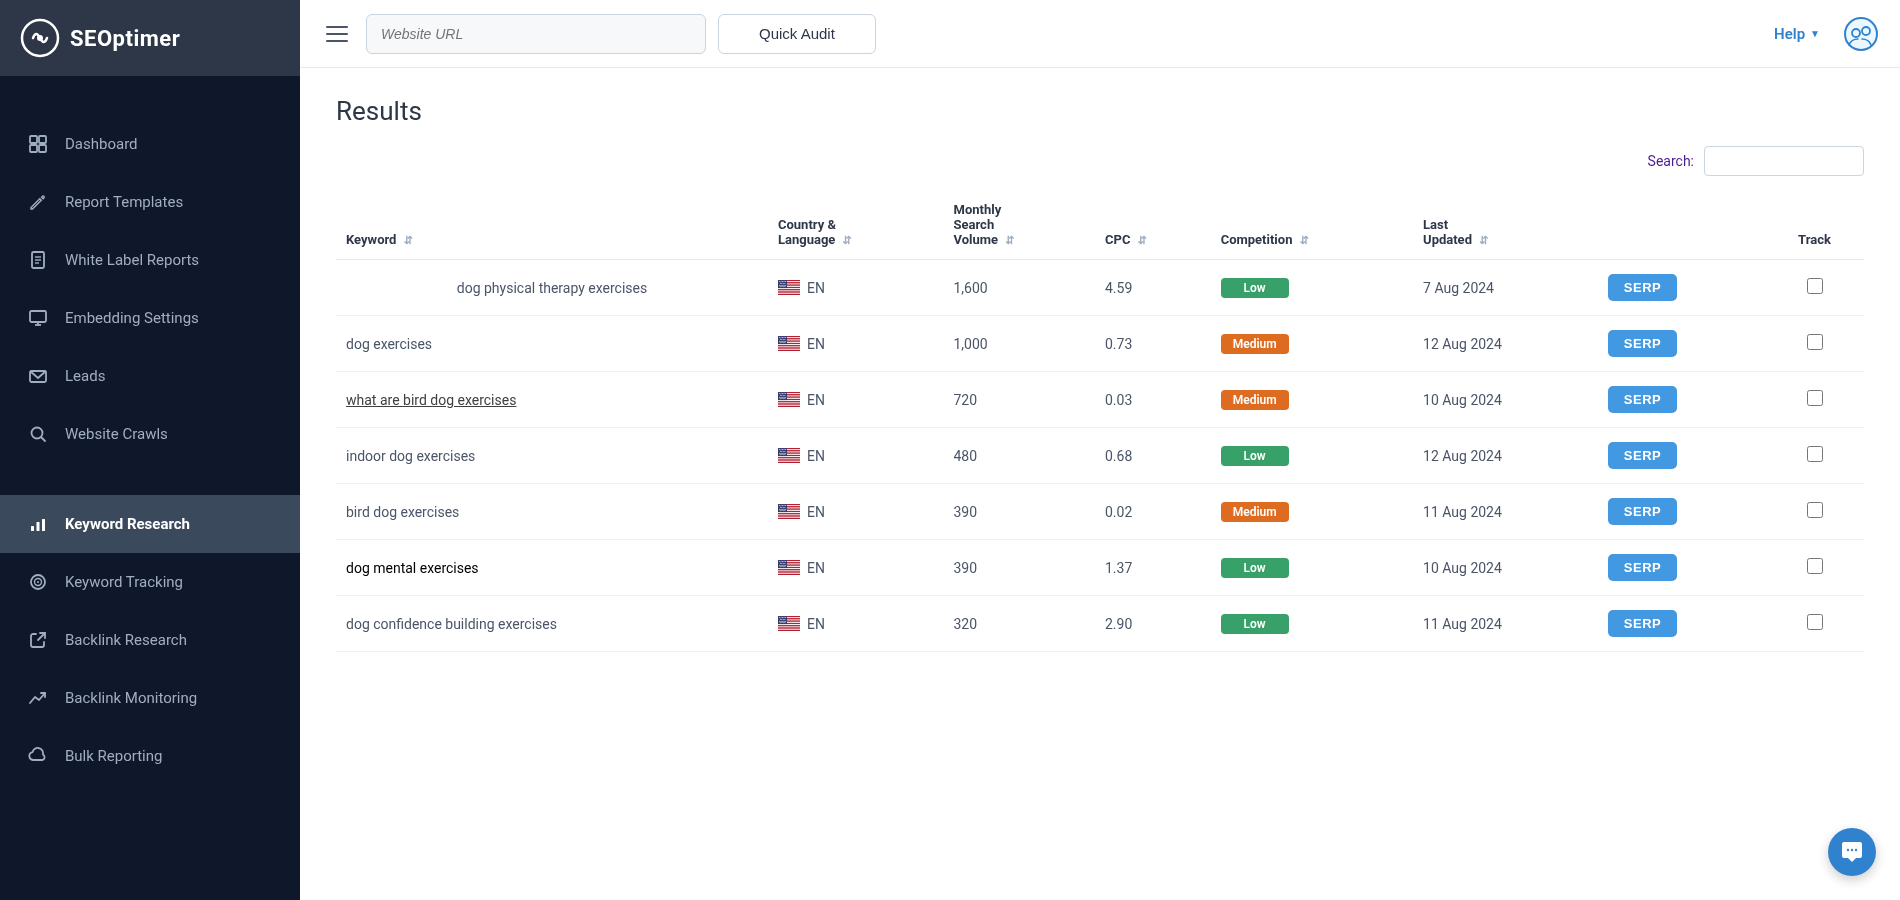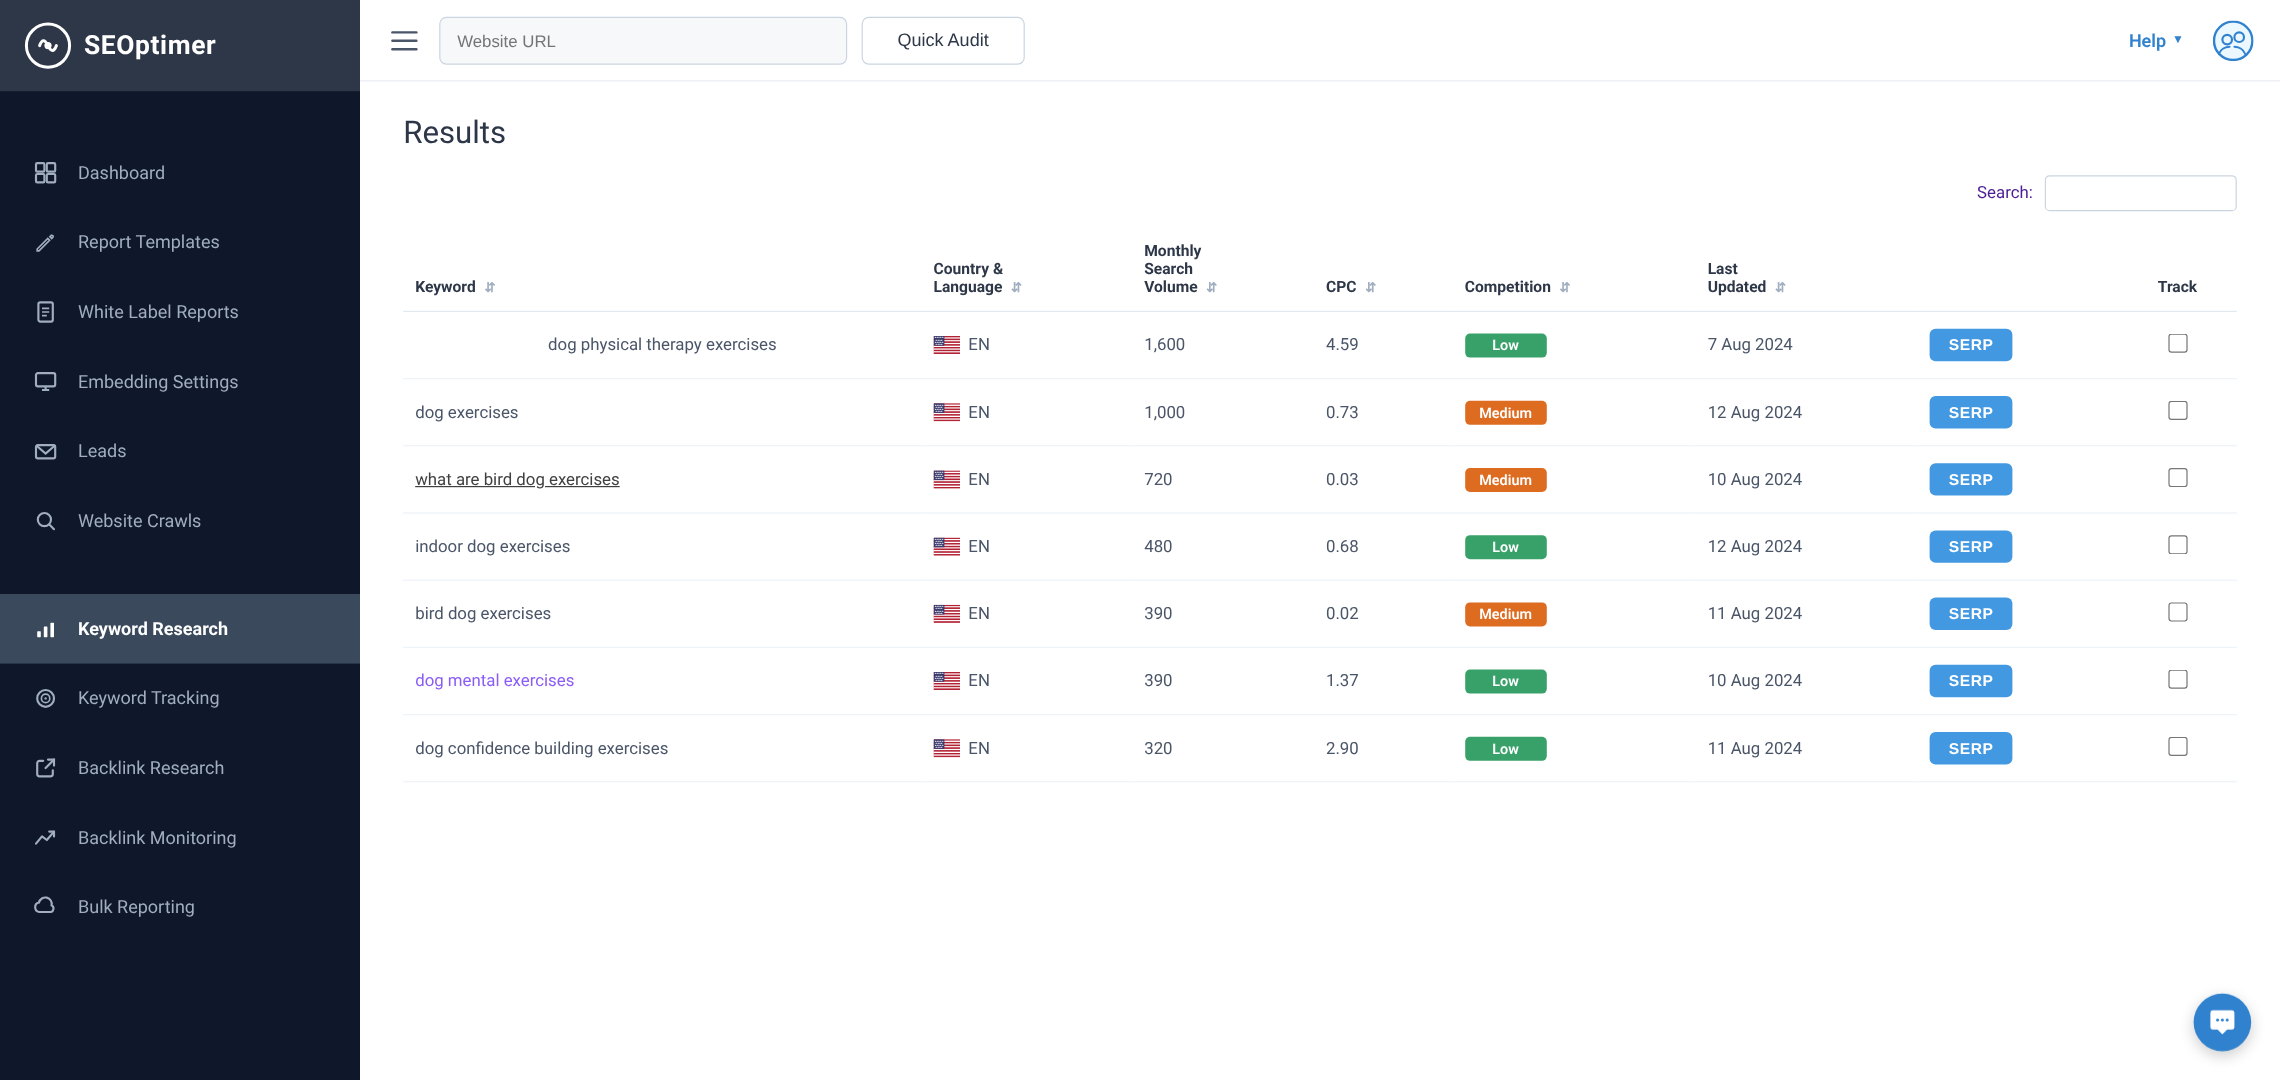--- a/index.html
+++ b/index.html
@@ -96,24 +96,25 @@
     #url-input {
       flex: 0 0 340px;
       height: 40px;
       border: 1px solid #cbd5e0;
       border-radius: 6px;
       padding: 16px 14px;
       font-size: 14px;
       color: #718096;
       outline: none;
       background: #f7f8fa;
+      font-style: italic;
     }
     #quick-audit-btn {
       height: 40px;
-      padding: 0 29px;
+      padding: 0 40px;
       background: #fff;
       border: 1px solid #cbd5e0;
       border-radius: 6px;
       font-size: 15px;
       cursor: pointer;
       color: #2d3748;
       font-weight: 500;
     }
     .header-spacer { flex: 1; }
     #help-btn {
@@ -739,21 +740,21 @@
     </td>
     <td>11 Aug 2024</td>
     <td>
       <button class="serp-btn">SERP</button>
     </td>
     <td style="text-align:center;">
       <input type="checkbox" class="track-checkbox" style="">
     </td>
   </tr>
           <tr>
-    <td style="color:#8b5cf6;">dog mental exercises</td>
+    <td style="color:#000000;">dog mental exercises</td>
     <td>
       <div class="flag-cell">
         <svg width="22" height="15" viewBox="0 0 22 15" xmlns="http://www.w3.org/2000/svg">
     <rect width="22" height="15" fill="#B22234"></rect>
     <rect y="1.15" width="22" height="1.15" fill="white"></rect>
     <rect y="2.31" width="22" height="1.15" fill="#B22234"></rect>
     <rect y="3.46" width="22" height="1.15" fill="white"></rect>
     <rect y="4.62" width="22" height="1.15" fill="#B22234"></rect>
     <rect y="5.77" width="22" height="1.15" fill="white"></rect>
     <rect y="6.92" width="22" height="1.15" fill="#B22234"></rect>

